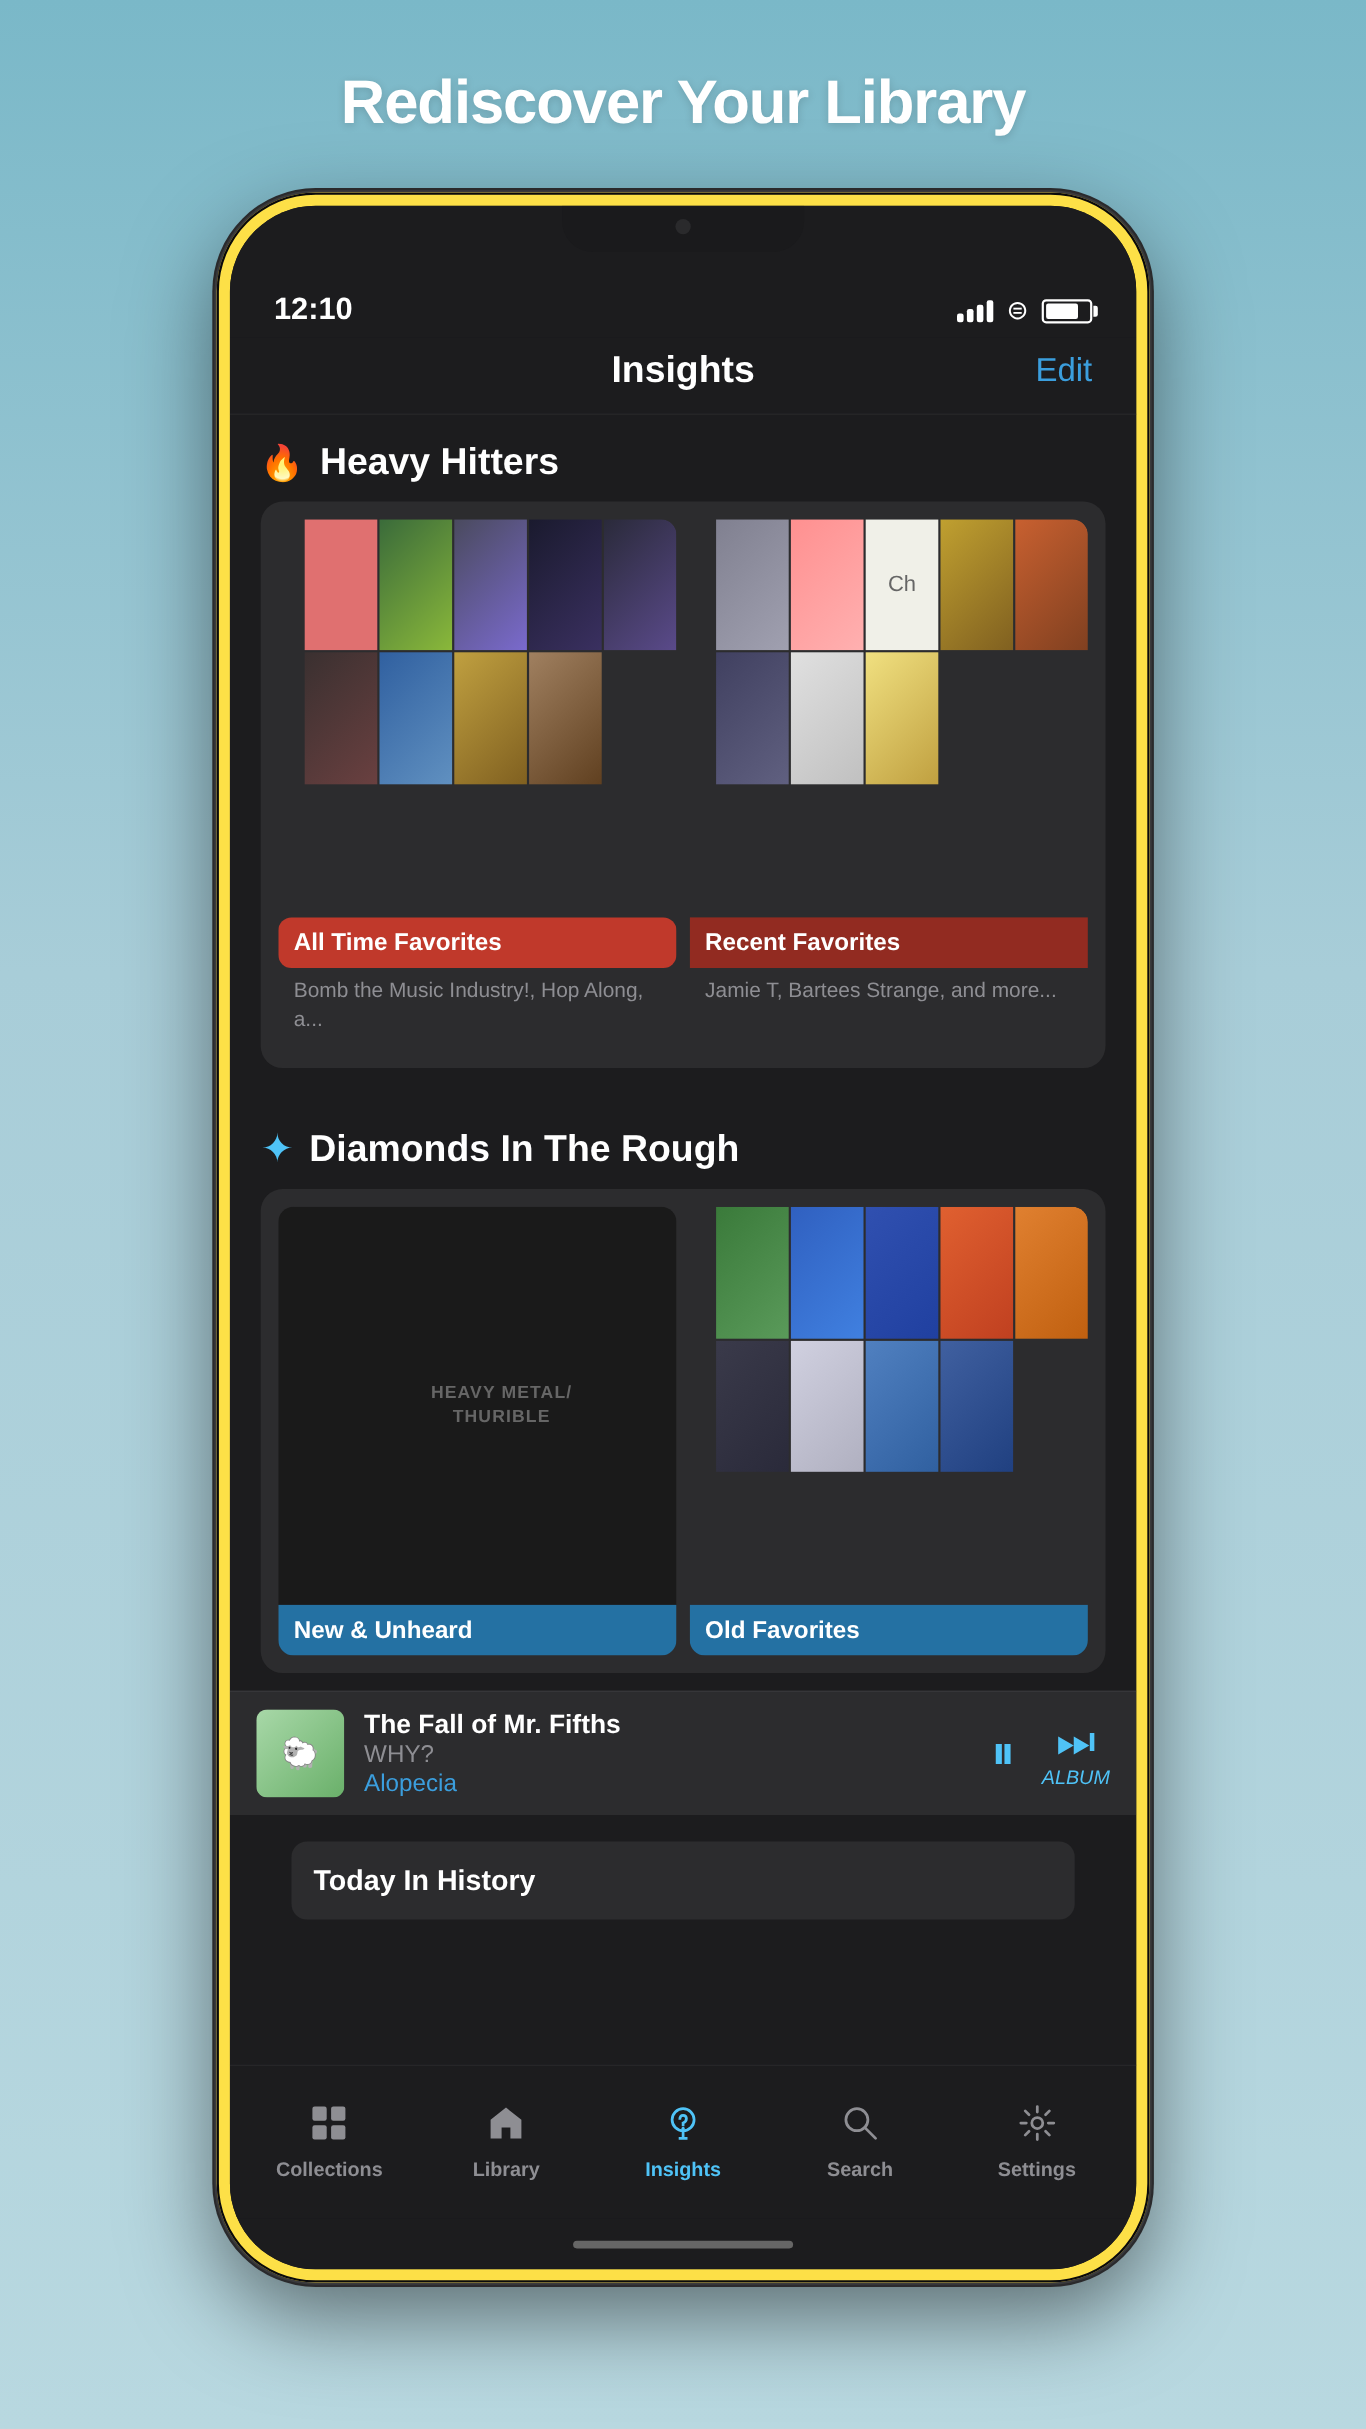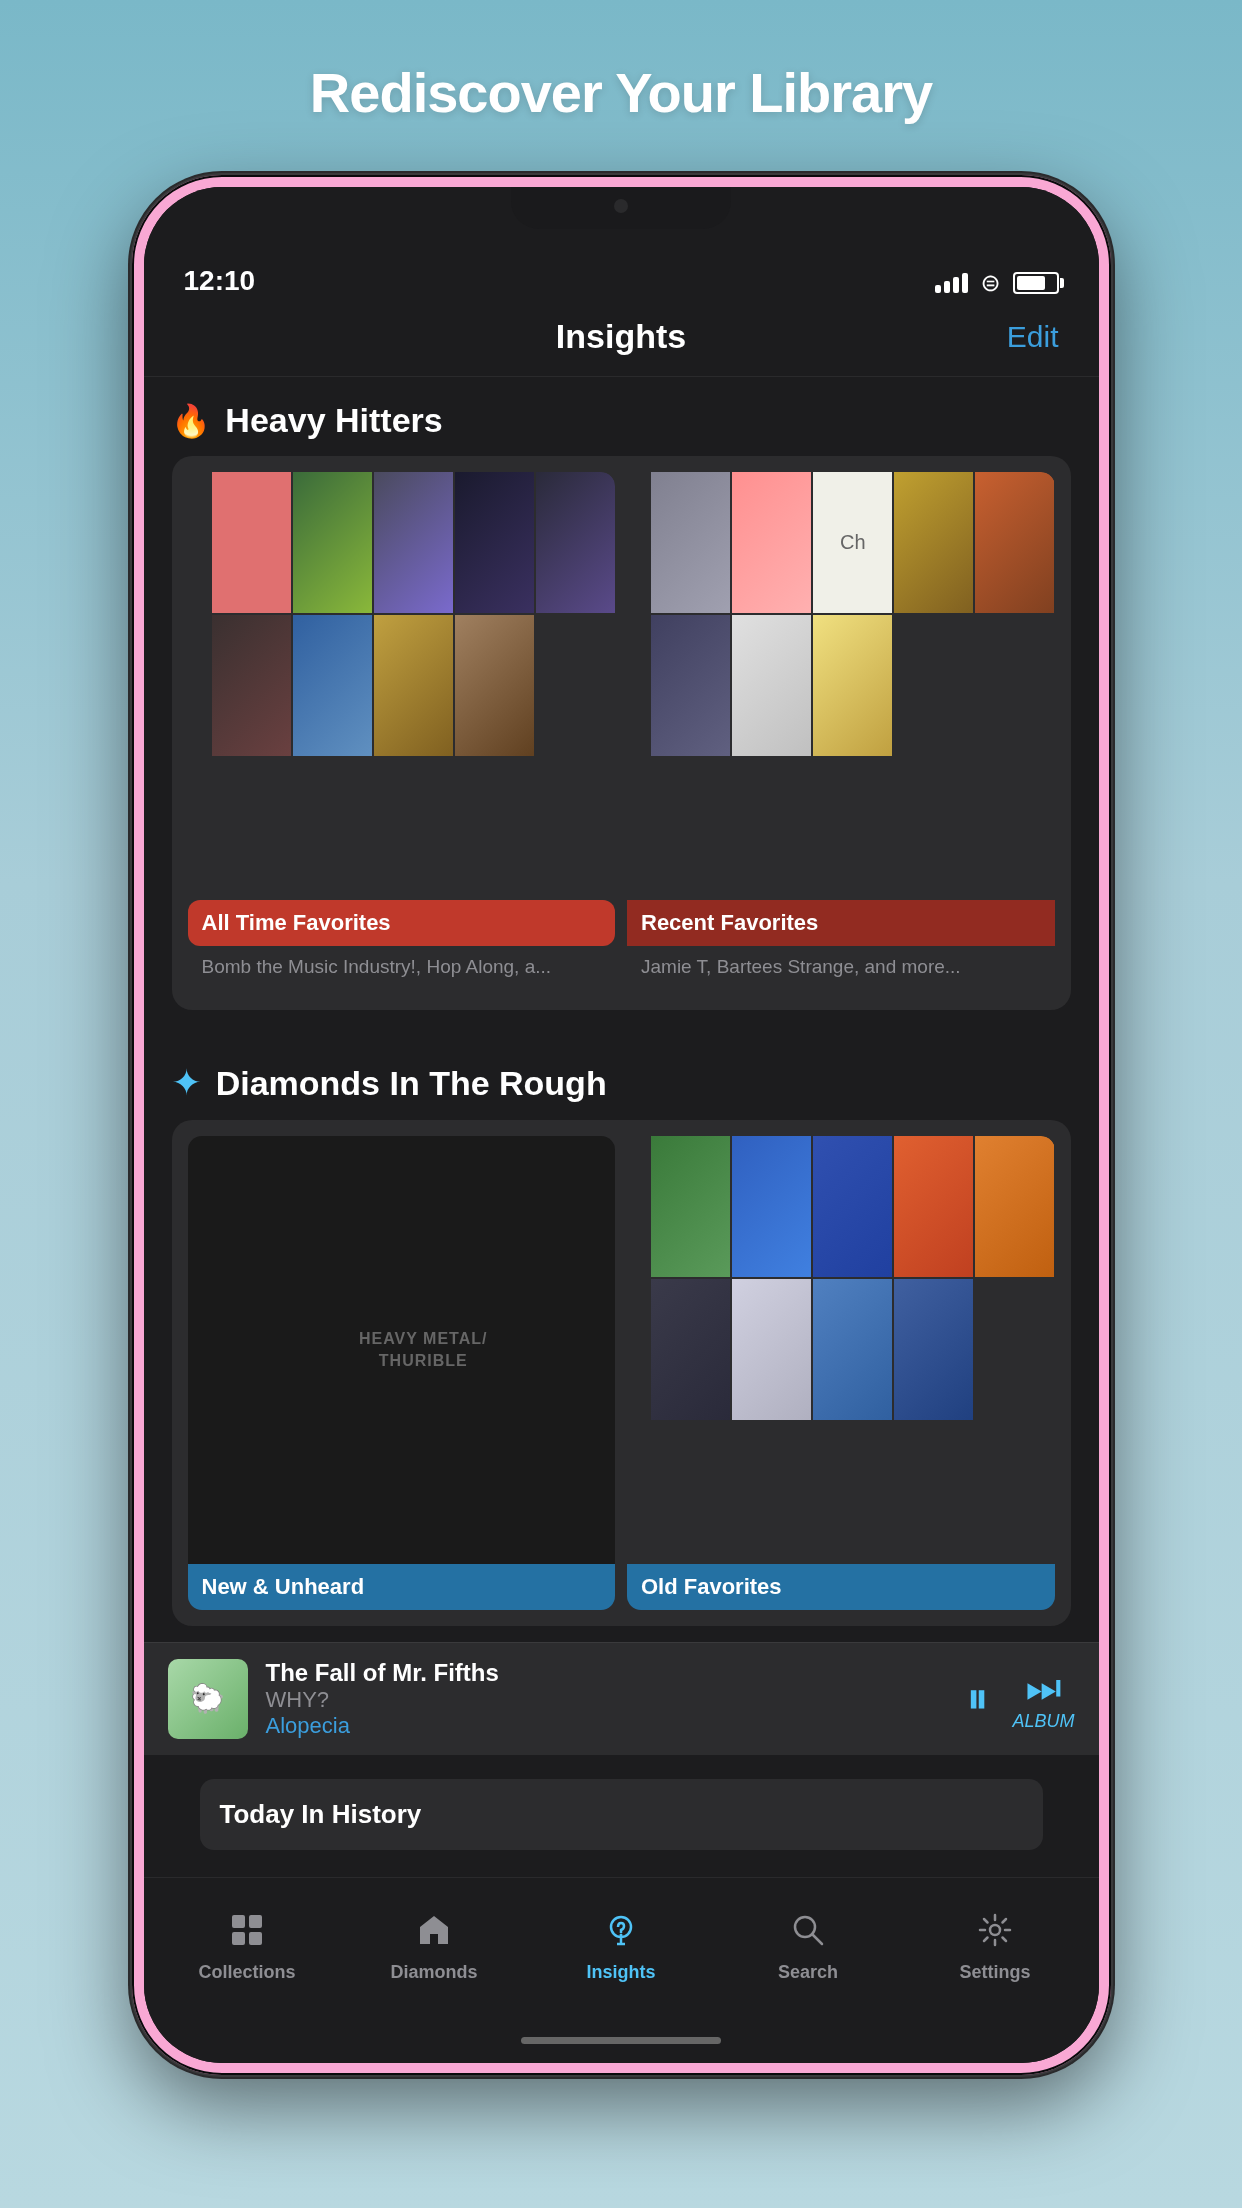--- a/index.html
+++ b/index.html
@@ -20,23 +20,23 @@
       font-weight: 800;
       text-align: center;
       margin-top: 60px;
       margin-bottom: 50px;
       letter-spacing: -1px;
       text-shadow: 0 2px 8px rgba(0,0,0,0.15);
     }
 
     
     .phone-frame {
-      width: 979px;
+      width: 848px;
       height: 1900px;
-      background: #f9a8d4;
+      background: #fde047;
       border-radius: 90px;
       position: relative;
       box-shadow:
         0 0 0 2px #3a3a3c,
         0 0 0 4px #2a2a2c,
         0 30px 80px rgba(0,0,0,0.5),
         inset 0 0 0 2px #0a0a0c;
       overflow: hidden;
     }
 
@@ -618,21 +618,21 @@
         </span>
         <span class="tab-label">Collections</span>
       </div>
 
       <div class="tab-item tab-inactive">
         <span class="tab-icon">
           <svg width="34" height="34" viewBox="0 0 34 34" fill="none" xmlns="http://www.w3.org/2000/svg">
             <path d="M17 3 L31 14 L31 31 L21 31 L21 21 L13 21 L13 31 L3 31 L3 14 Z" fill="#8e8e93"></path>
           </svg>
         </span>
-        <span class="tab-label">Diamonds</span>
+        <span class="tab-label">Library</span>
       </div>
 
       <div class="tab-item tab-active">
         <span class="tab-icon">
           <svg width="34" height="34" viewBox="0 0 34 34" fill="none" xmlns="http://www.w3.org/2000/svg">
             <circle cx="17" cy="14" r="10" fill="none" stroke="#4fc3f7" stroke-width="2.5"></circle>
             <path d="M17 24 L17 31" stroke="#4fc3f7" stroke-width="2.5"></path>
             <path d="M13 31 L21 31" stroke="#4fc3f7" stroke-width="2.5"></path>
             <path d="M14 14 Q14 10 17 10 Q20 10 20 13 Q20 16 17 17 L17 20" stroke="#4fc3f7" stroke-width="2.5" fill="none"></path>
             <circle cx="17" cy="22" r="1.5" fill="#4fc3f7"></circle>

